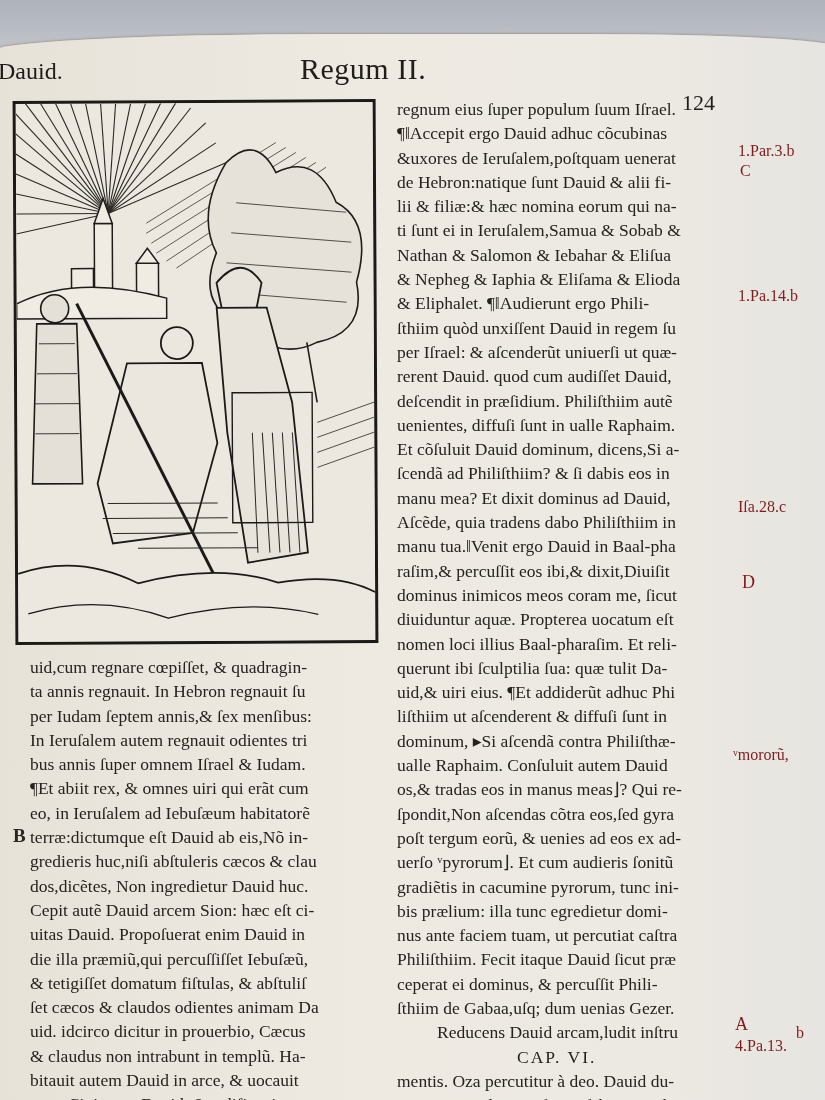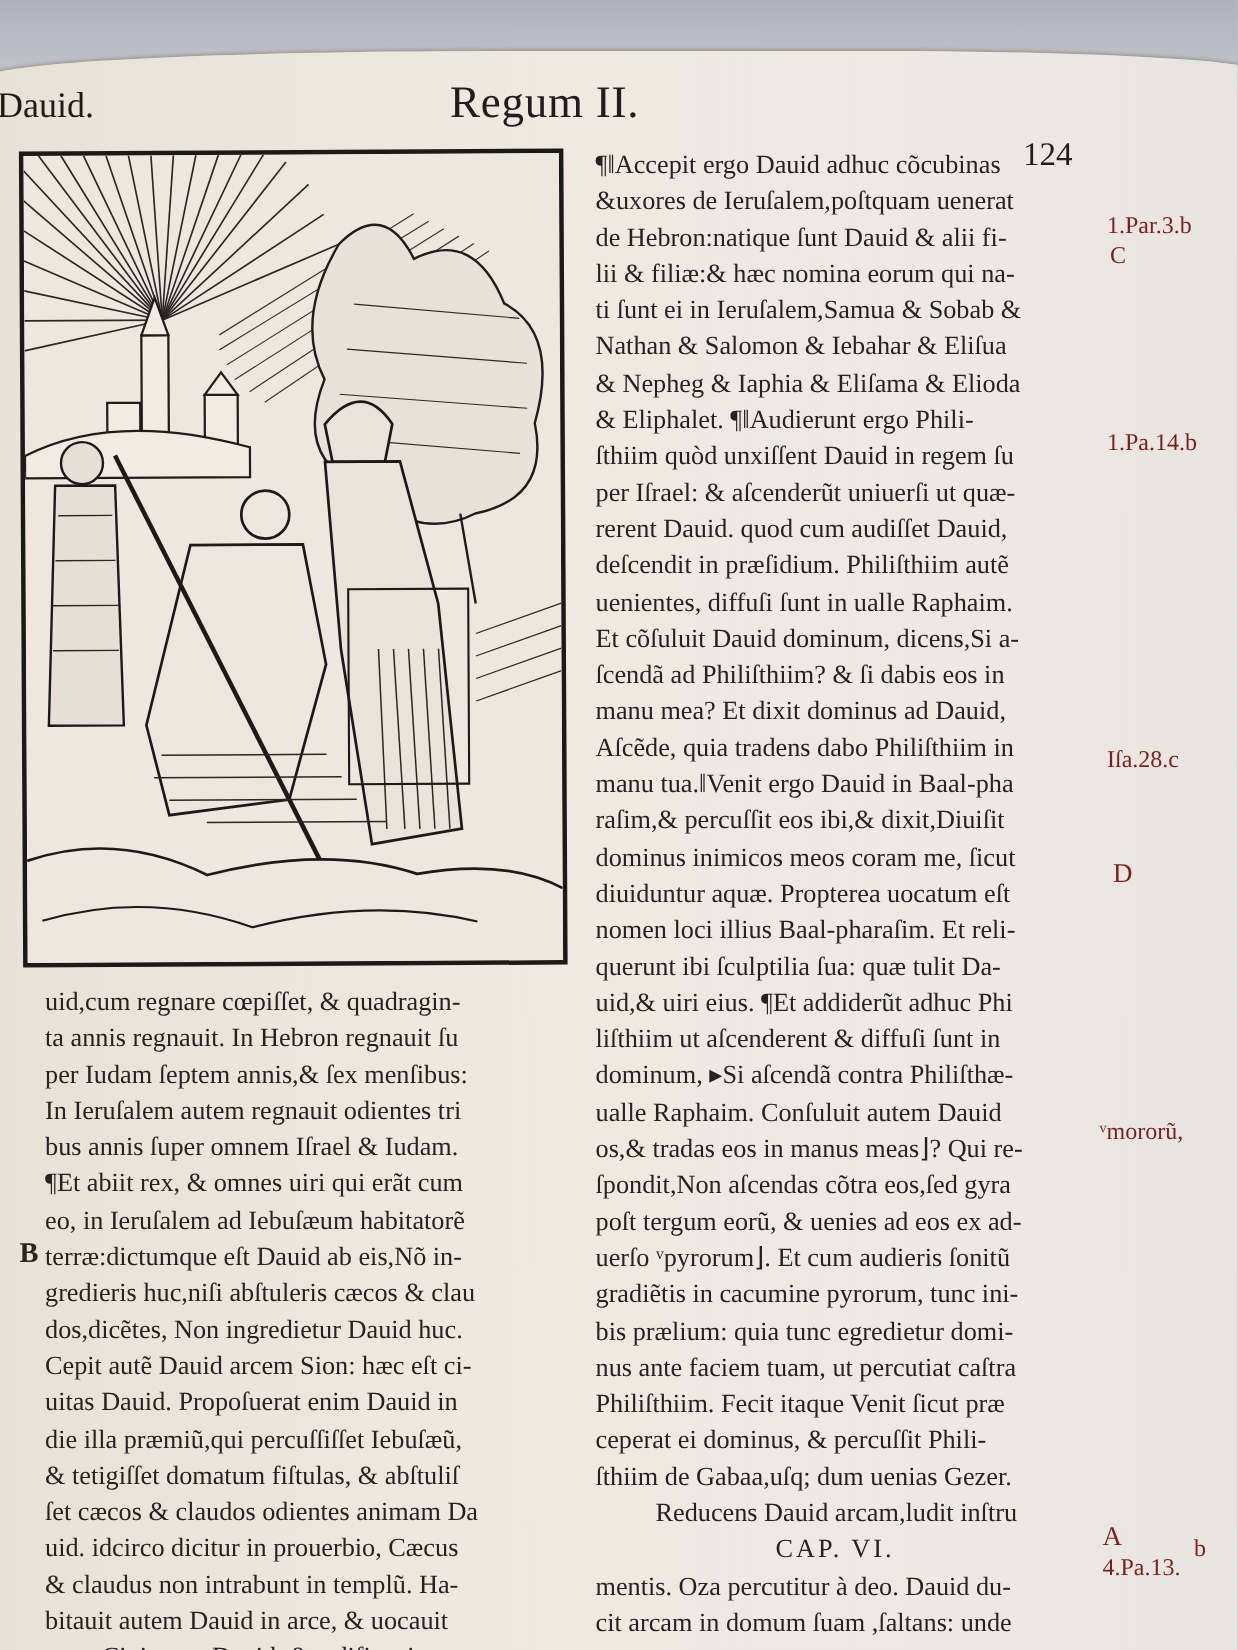--- a/index.html
+++ b/index.html
@@ -159,20 +159,21 @@
       <line x1="95" y1="430" x2="220" y2="430"></line>
         <line x1="120" y1="445" x2="240" y2="445"></line>
     </g>
 
     <path d="M0 470 Q60 450 120 480 Q200 460 260 480 Q320 470 357 490" fill="none" stroke="#1c1a18" stroke-width="1.8"></path>
     <path d="M10 510 Q80 490 150 515 Q230 495 300 512" fill="none" stroke="#1c1a18" stroke-width="1.4"></path>
   </svg>
 </div>
 
 <div class="col col-right">
+  <span class="line">regnum eius ſuper populum ſuum Iſrael.</span>
   <span class="line">¶‖Accepit ergo Dauid adhuc cõcubinas</span>
   <span class="line">&amp;uxores de Ieruſalem,poſtquam uenerat</span>
   <span class="line">de Hebron:natique ſunt Dauid &amp; alii fi-</span>
   <span class="line">lii &amp; filiæ:&amp; hæc nomina eorum qui na-</span>
   <span class="line">ti ſunt ei in Ieruſalem,Samua &amp; Sobab &amp;</span>
   <span class="line">Nathan &amp; Salomon &amp; Iebahar &amp; Eliſua</span>
   <span class="line">&amp; Nepheg &amp; Iaphia &amp; Eliſama &amp; Elioda</span>
   <span class="line">&amp; Eliphalet. ¶‖Audierunt ergo Phili-</span>
   <span class="line">ſthiim quòd unxiſſent Dauid in regem ſu</span>
   <span class="line">per Iſrael: &amp; aſcenderũt uniuerſi ut quæ-</span>
@@ -191,23 +192,23 @@
   <span class="line">querunt ibi ſculptilia ſua: quæ tulit Da-</span>
   <span class="line">uid,&amp; uiri eius. ¶Et addiderũt adhuc Phi</span>
   <span class="line">liſthiim ut aſcenderent &amp; diffuſi ſunt in</span>
   <span class="line">dominum, ▸Si aſcendã contra Philiſthæ-</span>
   <span class="line">ualle Raphaim. Conſuluit autem Dauid</span>
   <span class="line">os,&amp; tradas eos in manus meas⌋? Qui re-</span>
   <span class="line">ſpondit,Non aſcendas cõtra eos,ſed gyra</span>
   <span class="line">poſt tergum eorũ, &amp; uenies ad eos ex ad-</span>
   <span class="line">uerſo ᵛpyrorum⌋. Et cum audieris ſonitũ</span>
   <span class="line">gradiẽtis in cacumine pyrorum, tunc ini-</span>
-  <span class="line">bis prælium: quia tunc egredietur domi-</span>
+  <span class="line">bis prælium: illa tunc egredietur domi-</span>
   <span class="line">nus ante faciem tuam, ut percutiat caſtra</span>
-  <span class="line">Philiſthiim. Fecit itaque Venit ſicut præ</span>
+  <span class="line">Philiſthiim. Fecit itaque Dauid ſicut præ</span>
   <span class="line">ceperat ei dominus, &amp; percuſſit Phili-</span>
   <span class="line">ſthiim de Gabaa,uſq; dum uenias Gezer.</span>
   <span class="line indent">Reducens Dauid arcam,ludit inſtru</span>
   <span class="line center">CAP. VI.</span>
   <span class="line">mentis. Oza percutitur à deo. Dauid du-</span>
   <span class="line">cit arcam in domum ſuam ,ſaltans: unde</span>
 
 </div>
 
 <div class="col col-left">

